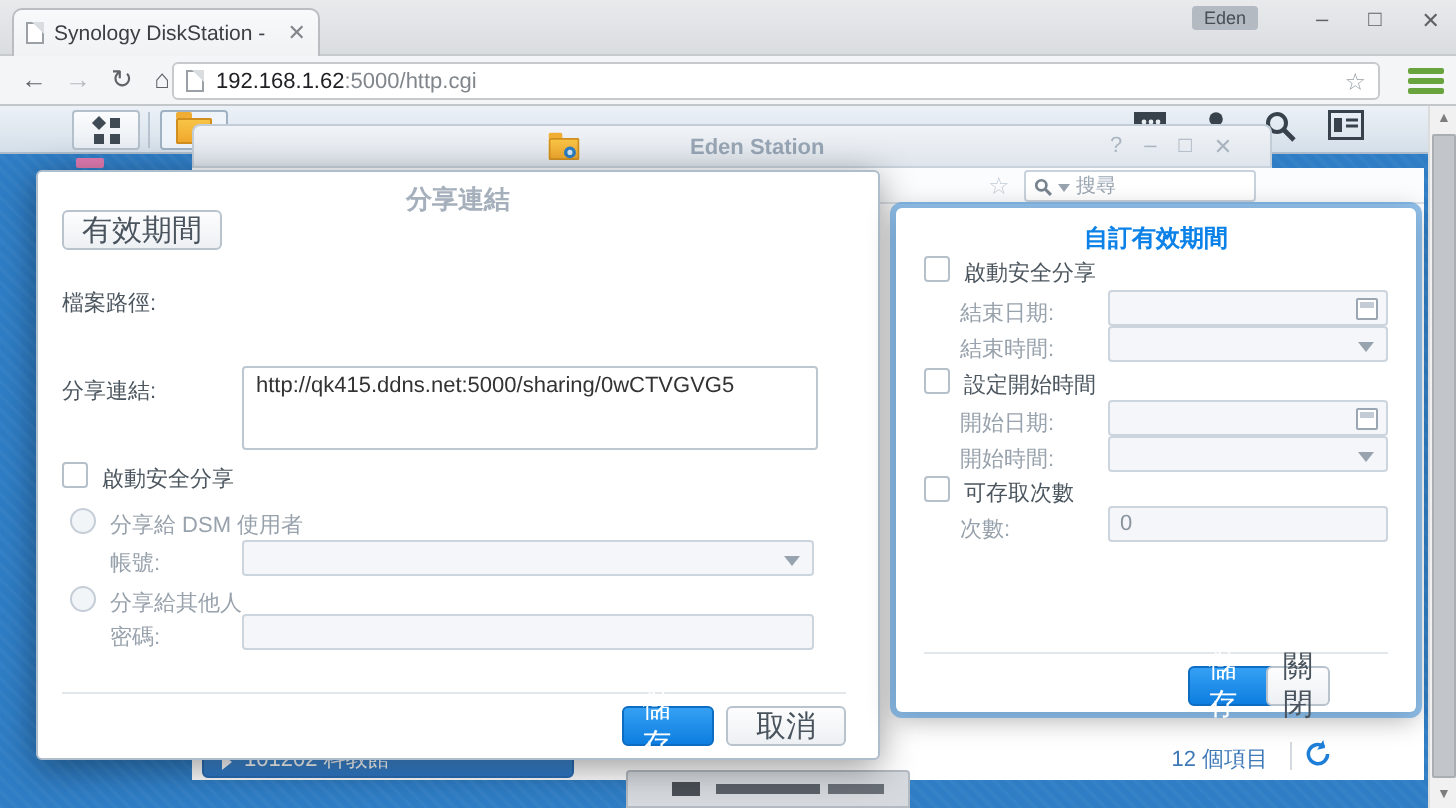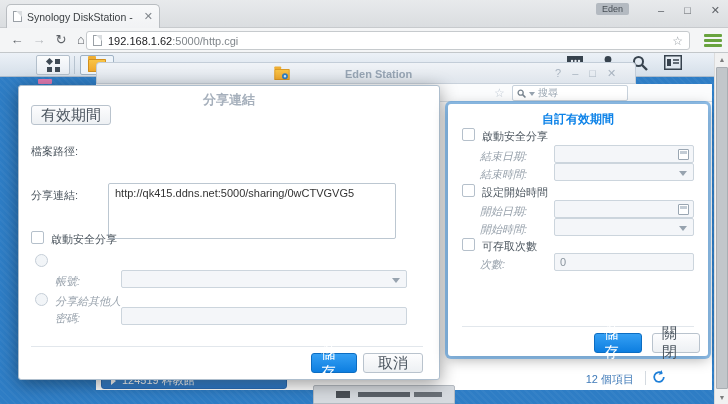--- a/index.html
+++ b/index.html
@@ -105,21 +105,21 @@
   
   .dlg { background:#fff; border-radius:3px; }
   .dlg-title { position:absolute; left:0; width:100%; text-align:center; font-weight:bold; }
   .btn { display:inline-flex; align-items:center; justify-content:center; height:20px; padding:0 9px;
     border-radius:3px; cursor:pointer; font-size:15px; }
   .btn-grey { background:linear-gradient(#fdfdfe,#edf0f3); border:1px solid #b9c3cd; color:#4a545e; }
   .btn-blue { background:linear-gradient(#35a0f4,#0d7ee0); border:1px solid #0c6dc2; color:#fff;font-family:Liberation Mono, monospace; }
   .cb { position:absolute; width:13px; height:13px; background:#fff; border:1px solid #b5c0cb; border-radius:2px; cursor:pointer; }
   .radio { position:absolute; width:13px; height:13px; background:#f2f5f8; border:1px solid #c5ced7; border-radius:50%; }
   .lbl { position:absolute; color:#4c565f; }
-  .lbl-dis { position:absolute; color:#98a2ac;font-style:italic; }
+  .lbl-dis { position:absolute; color:#98a2ac; }
   .ta { position:absolute; background:#fff; border:1px solid #bcc7d1; border-radius:2px;
     padding:3px 6px; color:#333; line-height:13px; overflow:hidden; }
   .fld { position:absolute; background:#f4f6f9; border:1px solid #ccd5dd; border-radius:2px;
     height:18px; line-height:16px; padding:0 5px; color:#8a949e; }
   .caret { position:absolute; right:6px; top:7px; width:0; height:0;
     border:4px solid transparent; border-top:5px solid #97a3af; }
   .cal-icon { position:absolute; right:4px; top:3px; width:11px; height:11px; background:#fff;
     border:1px solid #9aa6b2; border-radius:1px; }
   .cal-icon::before { content:""; position:absolute; left:1px; top:1px; right:1px; height:3px; background:#c3ccd5; }
   .sep-line { position:absolute; height:1px; background:#e2e7ec; }
@@ -243,21 +243,21 @@
           </svg>
         <span style="width:0;height:0;border:3px solid transparent;border-top:4px solid #97a3af;margin-top:4px"></span>
         <span class="ph">搜尋</span>
       </div>
     </div>
     <div class="fs-body"></div>
     <div class="pane-line"></div>
     <div class="fs-statusbar">
       <div class="tree-node">
         <span class="tri"></span>
-        <span>124519 科教館</span>
+        <span>101202 科教館</span>
       </div>
       <span class="items-count">12 個項目</span>
       <span class="status-sep"></span>
       <svg class="refresh-btn" width="14" height="14" viewBox="0 0 16 16">
         <path d="M13.5 8a5.5 5.5 0 1 1-2-4.2" fill="none" stroke="#1e7fd8" stroke-width="2"></path>
         <path d="M11 0 l1 4.5 -4.5 1z" fill="#1e7fd8"></path>
       </svg>
     </div>
   </div>
 
@@ -268,26 +268,27 @@
     </div>
 
   <div class="dlg share-dialog">
     <div class="dlg-title">分享連結</div>
     <div class="btn btn-grey" style="position:absolute;left:12px;top:19px">有效期間</div>
 
 
     <span class="lbl" style="left:12px;top:58px">檔案路徑:</span>
 
     <span class="lbl" style="left:12px;top:102px">分享連結:</span>
-    <div class="ta" style="left:89px;top:97px;width:288px;height:56px">http://qk415.ddns.net:5000/sharing/0wCTVGVG5</div>
+    <div class="ta" style="left:102px;top:97px;width:288px;height:42px">http://qk415.ddns.net:5000/sharing/0wCTVGVG5</div>
 
     <span class="cb" style="left:12px;top:145px"></span>
     <span class="lbl" style="left:32px;top:146px">啟動安全分享</span>
 
     <span class="radio" style="left:16px;top:168px"></span>
+    <span class="lbl-dis" style="left:36px;top:169px">分享給 DSM 使用者</span>
 
     <span class="lbl-dis" style="left:36px;top:188px">帳號:</span>
     <div class="fld" style="left:102px;top:184px;width:286px">
         <span class="caret"></span>
       </div>
 
     <span class="radio" style="left:16px;top:207px"></span>
     <span class="lbl-dis" style="left:36px;top:208px">分享給其他人</span>
 
     <span class="lbl-dis" style="left:36px;top:225px">密碼:</span>
@@ -328,16 +329,16 @@
       </div>
 
     <span class="cb" style="left:14px;top:134px"></span>
     <span class="lbl" style="left:34px;top:135px">可存取次數</span>
 
     <span class="lbl-dis" style="left:32px;top:153px">次數:</span>
     <div class="fld" style="left:106px;top:149px;width:140px">0</div>
 
     <div class="sep-line" style="left:14px;top:222px;width:232px"></div>
     <div class="btn btn-blue" style="position:absolute;left:146px;top:229px;width:48px">儲存</div>
-    <div class="btn btn-grey" style="position:absolute;left:204px;top:229px;width:48px">關閉</div>
+    <div class="btn btn-grey" style="position:absolute;left:185px;top:229px;width:32px">關閉</div>
   </div>
 
 </div>
 
 </body></html>

